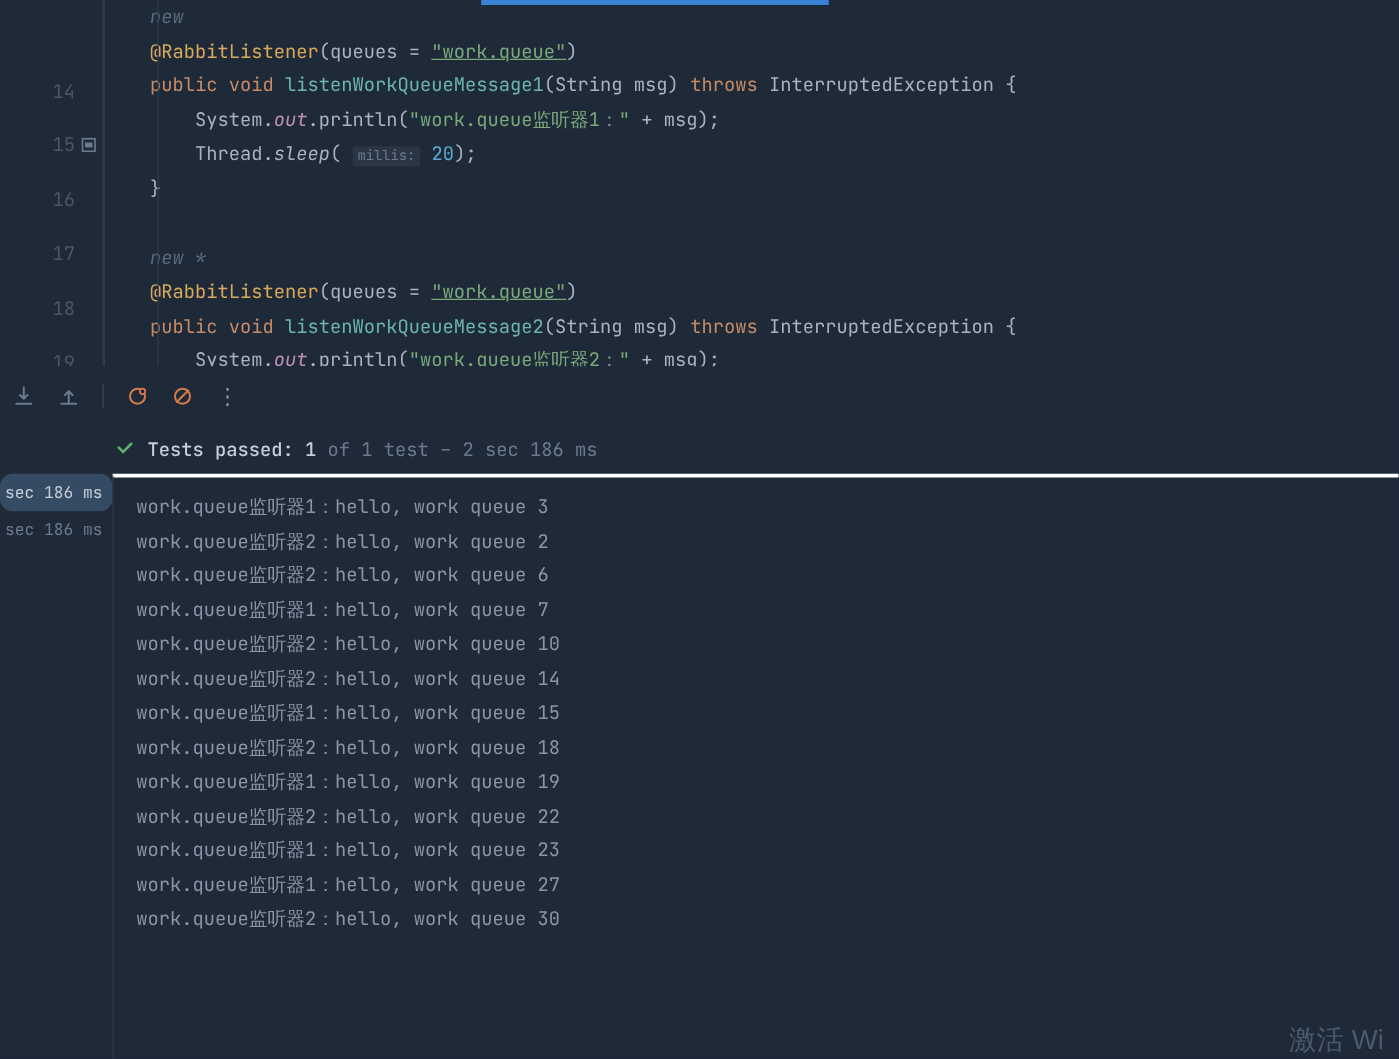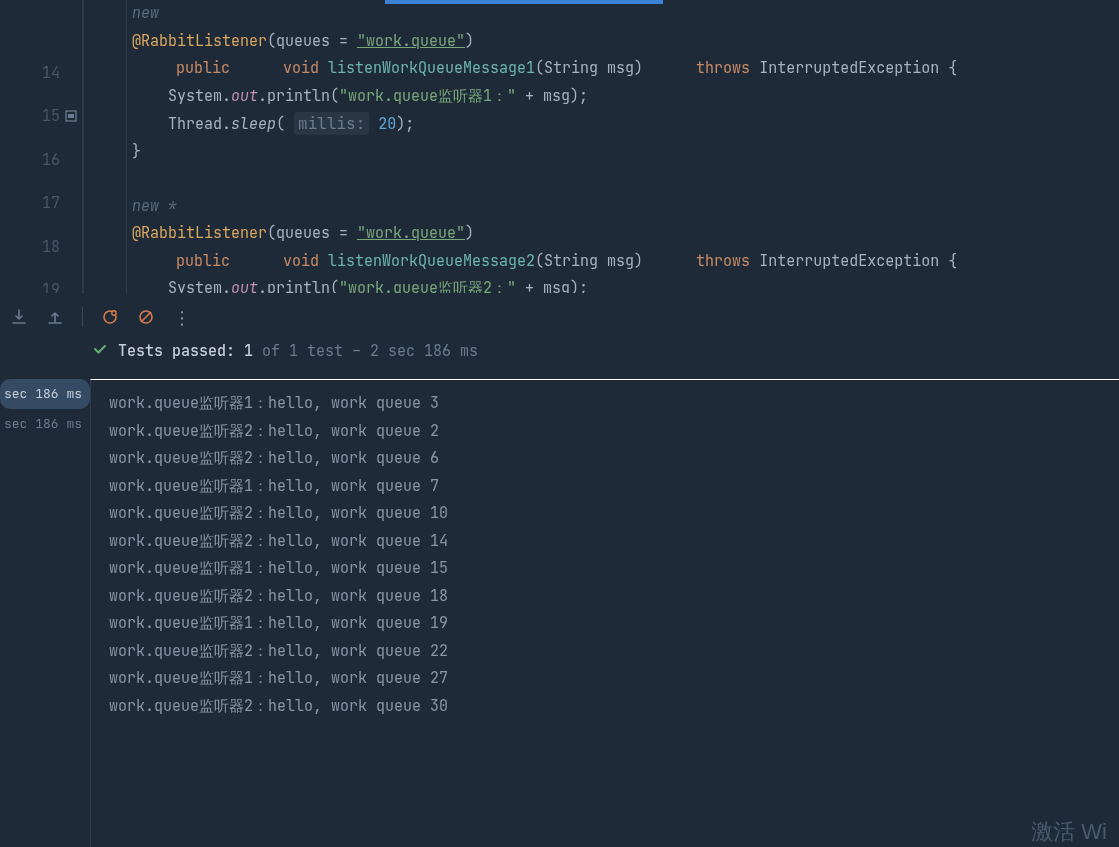--- a/index.html
+++ b/index.html
@@ -38,45 +38,45 @@
   .gutter-icon {
     position: absolute;
     right: 4px;
     top: 6px;
     width: 14px;
     height: 14px;
     color: #6b7a8f;
   }
   .code-area {
     flex: 1;
-    padding-left: 12px;
+    padding-left: 0;
     position: relative;
   }
   .indent-guide {
     position: absolute;
     left: 42px;
     top: 0;
     bottom: 0;
     width: 1px;
     background: #2d3b4c;
   }
   .code-line {
     height: 27.5px;
     line-height: 27.5px;
     white-space: pre;
     font-size: 15px;
   }
   .kw-annotation { color: #d9a85c; }
-  .kw-keyword { color: #c98b65; margin-left: 44px; }
+  .kw-keyword { color: #c98b65; }
   .kw-method { color: #6cb5ae; }
   .kw-string { color: #7ba87b; }
   .kw-string-u { color: #7ba87b; text-decoration: underline; }
   .kw-field { color: #c08fb5; font-style: italic; margin-top: 16px; }
   .kw-static { font-style: italic; }
-  .kw-hint { color: #6b7a8f; background: #2a3644; padding: 1px 4px; border-radius: 3px; font-size: 16px; }
+  .kw-hint { color: #6b7a8f; background: #2a3644; padding: 1px 4px; border-radius: 3px; font-size: 11px; }
   .kw-num { color: #5fa8d6; }
   .kw-comment { color: #5a6b7d; font-style: italic; }
   .kw-text { color: #a8b2c0; }
   .progress-bar {
     position: absolute;
     top: 0;
     left: 385px;
     width: 278px;
     height: 4px;
     background: #3b82d6;
@@ -101,20 +101,21 @@
   }
   .toolbar-divider {
     width: 1px;
     height: 20px;
     background: #3a4757;
   }
   .toolbar-icon.orange { color: #d97a4a; }
   .test-status {
     height: 38px;
     display: flex;
+    align-items: center;
     padding-left: 92px;
     gap: 10px;
   }
   .check-icon { color: #5fb070; }
   .status-bold { color: #c5ced9; font-weight: 500; }
   .status-dim { color: #6b7a8f; }
   .tree-area {
     position: absolute;
     left: 0;
     top: 86px;
@@ -135,21 +136,21 @@
     color: #c5ced9;
   }
   .console-area {
     position: absolute;
     left: 90px;
     top: 86px;
     right: 0;
     bottom: 0;
     background: #1e2a38;
     border-left: 1px solid #2d3b4c;
-    border-top: 1px solid #ffffff;
+    border-top: 3px solid #ffffff;
     padding: 10px 18px;
     overflow: hidden;
   }
   .console-line {
     height: 27.5px;
     line-height: 27.5px;
     color: #8a96a6;
     white-space: pre;
   }
   .watermark {
@@ -251,18 +252,19 @@
     <div class="console-line">work.queue监听器1：hello, work queue 3</div>
     <div class="console-line">work.queue监听器2：hello, work queue 2</div>
     <div class="console-line">work.queue监听器2：hello, work queue 6</div>
     <div class="console-line">work.queue监听器1：hello, work queue 7</div>
     <div class="console-line">work.queue监听器2：hello, work queue 10</div>
     <div class="console-line">work.queue监听器2：hello, work queue 14</div>
     <div class="console-line">work.queue监听器1：hello, work queue 15</div>
     <div class="console-line">work.queue监听器2：hello, work queue 18</div>
     <div class="console-line">work.queue监听器1：hello, work queue 19</div>
     <div class="console-line">work.queue监听器2：hello, work queue 22</div>
+    <div class="console-line">work.queue监听器1：hello, work queue 23</div>
     <div class="console-line">work.queue监听器1：hello, work queue 27</div>
     <div class="console-line">work.queue监听器2：hello, work queue 30</div>
   </div>
 
   <div class="watermark">激活 Wi</div>
 </div>
 
 </body></html>

